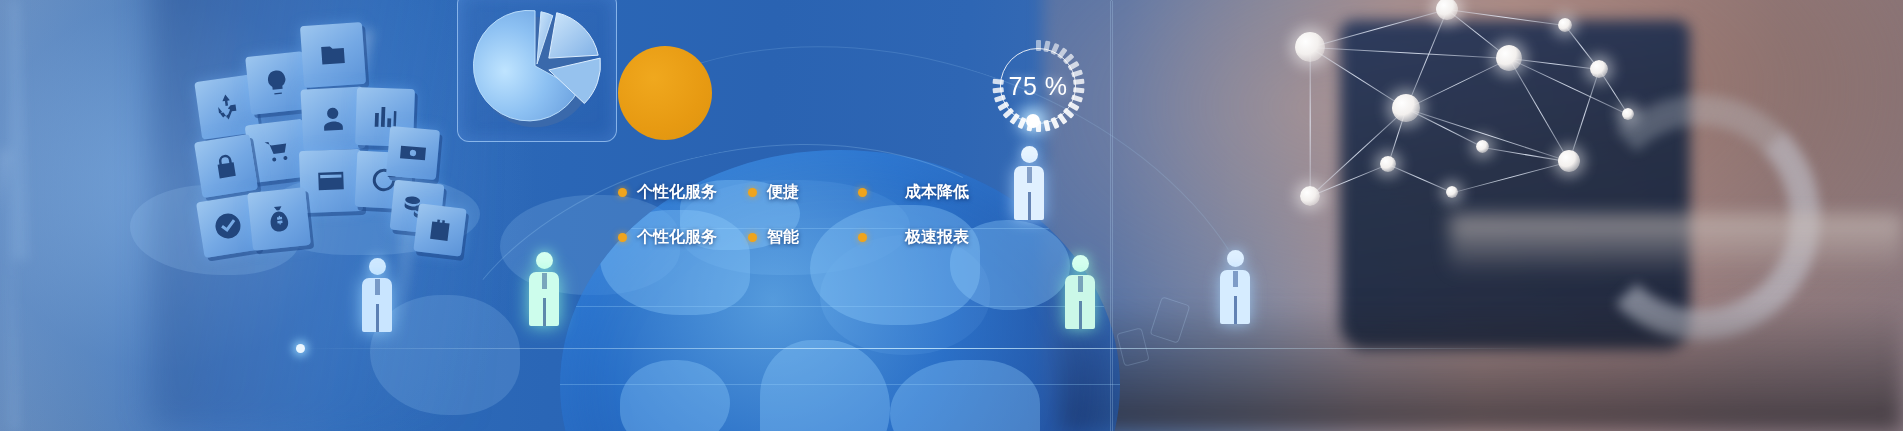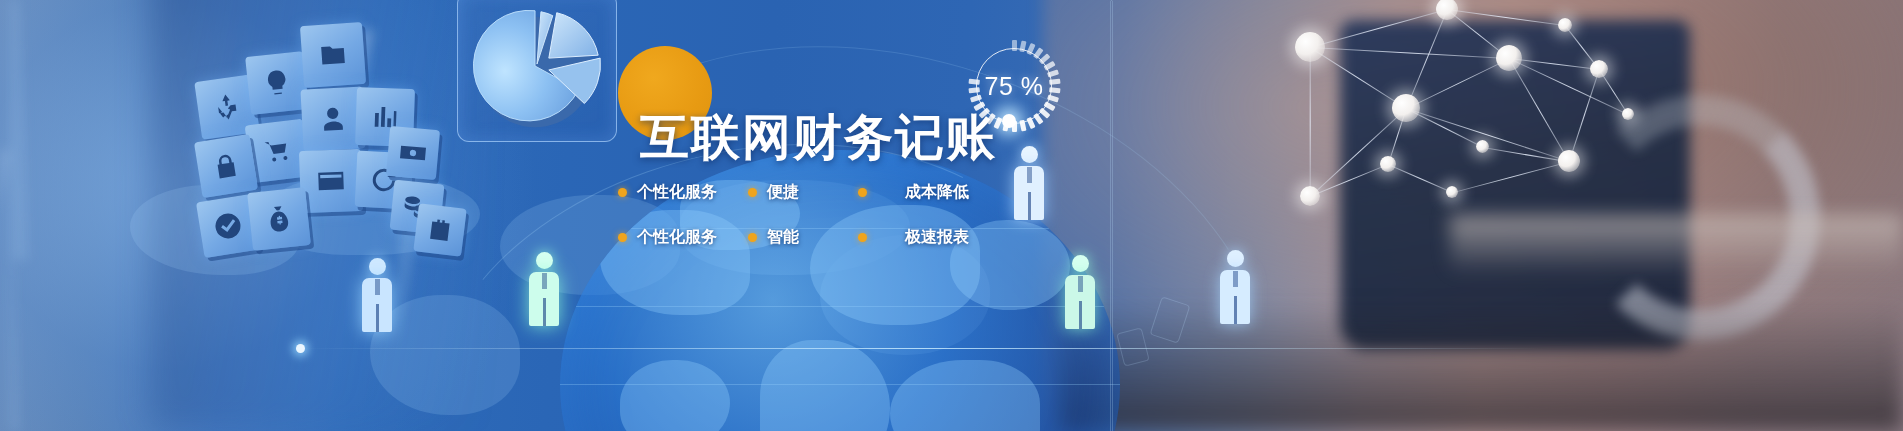--- a/index.html
+++ b/index.html
@@ -107,21 +107,21 @@
   }
   .cube svg{width:30px;height:30px;fill:#22467d;}
   
   .pie-panel{
     position:absolute;left:457px;top:-8px;width:158px;height:148px;
     border:1px solid rgba(165,205,250,.75);border-radius:12px;
     background:linear-gradient(150deg, rgba(70,120,195,.28), rgba(35,80,160,.20));
     box-shadow:0 0 18px rgba(120,180,255,.25) inset;
   }
   
-  .gauge{position:absolute;left:968px;top:40px;width:92px;height:92px;text-align:right;}
+  .gauge{position:absolute;left:992px;top:40px;width:92px;height:92px;text-align:right;}
   .gauge-ring{position:absolute;inset:8px;border:1.5px solid rgba(255,255,255,.85);border-radius:50%;}
   .gauge-tick{position:absolute;left:50%;top:0;width:5px;height:11px;margin-left:-2.5px;background:rgba(255,255,255,.92);transform-origin:50% 46px;border-radius:1px;}
   .gauge-label{
     position:absolute;inset:0;display:flex;align-items:center;justify-content:center;
     color:#ffffff;font-size:25px;letter-spacing:.5px;font-weight:400;
     text-shadow:0 0 8px rgba(255,255,255,.5);
   }
   .gauge-spark{position:absolute;left:34px;top:74px;width:14px;height:14px;border-radius:50%;background:#fff;box-shadow:0 0 16px 7px rgba(190,230,255,.95);}
   
   .orange-circle{
@@ -331,21 +331,20 @@
       <div class="gauge-tick" style="transform: rotate(204deg); opacity: 0.99;"></div>
       <div class="gauge-tick" style="transform: rotate(216deg); opacity: 0.98;"></div>
       <div class="gauge-tick" style="transform: rotate(228deg); opacity: 0.96;"></div>
       <div class="gauge-tick" style="transform: rotate(240deg); opacity: 0.94;"></div>
       <div class="gauge-tick" style="transform: rotate(252deg); opacity: 0.91;"></div>
       <div class="gauge-tick" style="transform: rotate(264deg); opacity: 0.88;"></div>
       <div class="gauge-tick" style="transform: rotate(276deg); opacity: 0.85;"></div>
     </div>
 
   <div class="orange-circle"></div>
-  <div class="headline">互联网财务记账</div>
 
   <div class="features">
     <div class="feat-row">
       <div class="feat c1">
         <span class="bullet"></span>
         <span>个性化服务</span>
       </div>
       <div class="feat c2">
         <span class="bullet"></span>
         <span>便捷</span>

